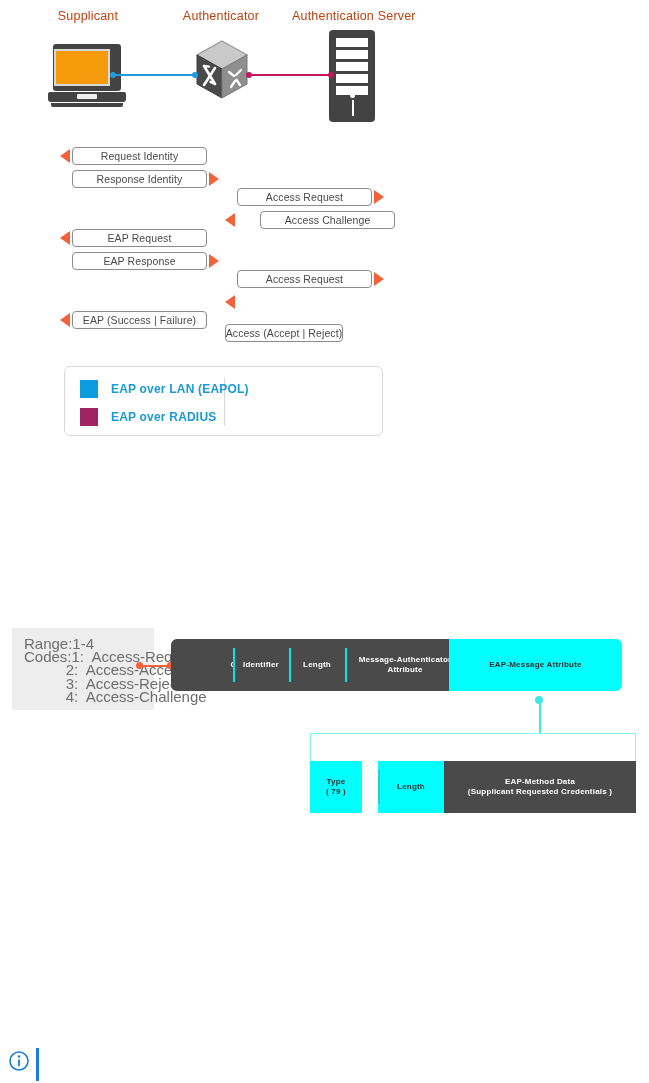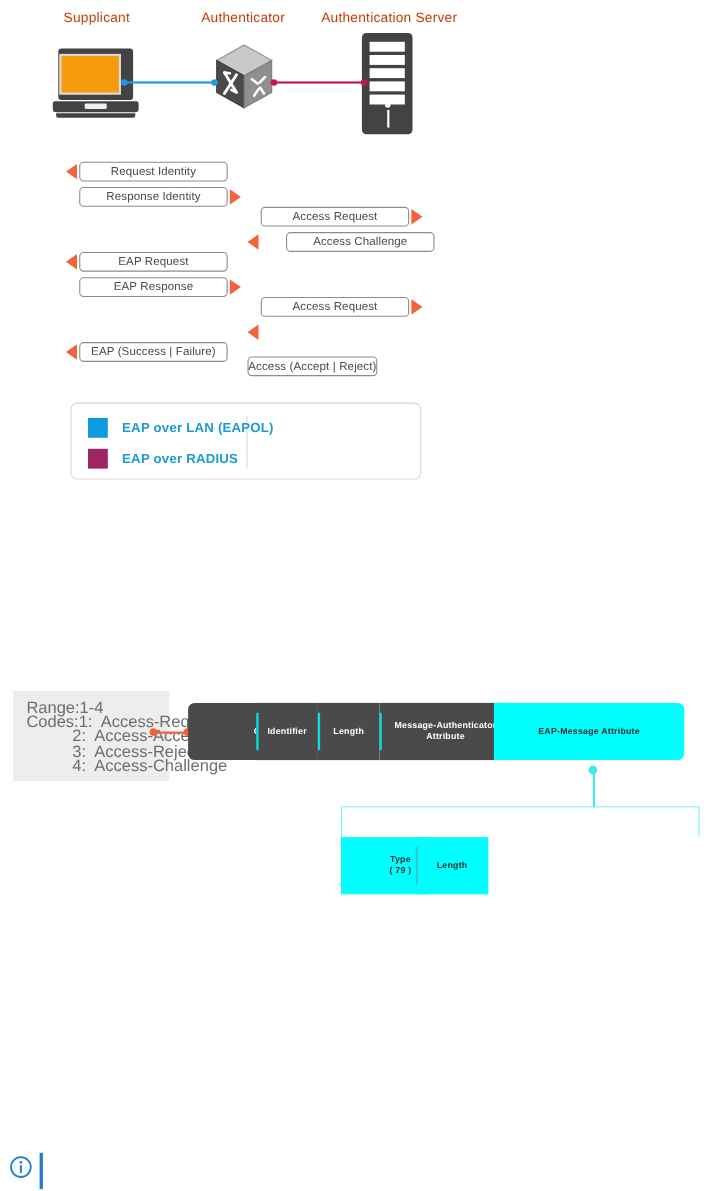--- a/index.html
+++ b/index.html
@@ -194,23 +194,25 @@
   <div class="divv ondark" style="left:62px;"></div>
   <div class="divv ondark" style="left:118px;"></div>
   <div class="divv ondark" style="left:174px;"></div>
 </div>
 
 <div id="bdot"></div>
 <div id="bstem"></div>
 <div id="bracket"></div>
 
 <div class="bar" style="left:310px;top:761px;width:326px;">
-  <div class="seg cyan" style="left:0;width:52px;white-space:pre-line;padding-left:28px;">Type
+  <div class="seg cyan" style="left:0;width:52px;white-space:pre-line;">Type
 ( 79 )</div>
   <div class="seg cyan" style="left:68px;width:66px;">Length</div>
+  <div class="seg dark" style="left:134px;width:192px;white-space:pre-line;">EAP-Method Data
+(Supplicant Requested Credentials )</div>
   <div class="divv oncyan" style="left:68px;"></div>
 </div>
 
 <div class="abs" id="note">
   <svg width="22" height="22" viewBox="0 0 22 22">
     <circle cx="11" cy="11" r="9" fill="none" stroke="#1b7fd4" stroke-width="1.6"></circle>
     <circle cx="11" cy="6.6" r="1.25" fill="#1b7fd4"></circle>
     <rect x="10.1" y="9.2" width="1.8" height="7.2" rx="0.8" fill="#1b7fd4"></rect>
   </svg>
 </div>

